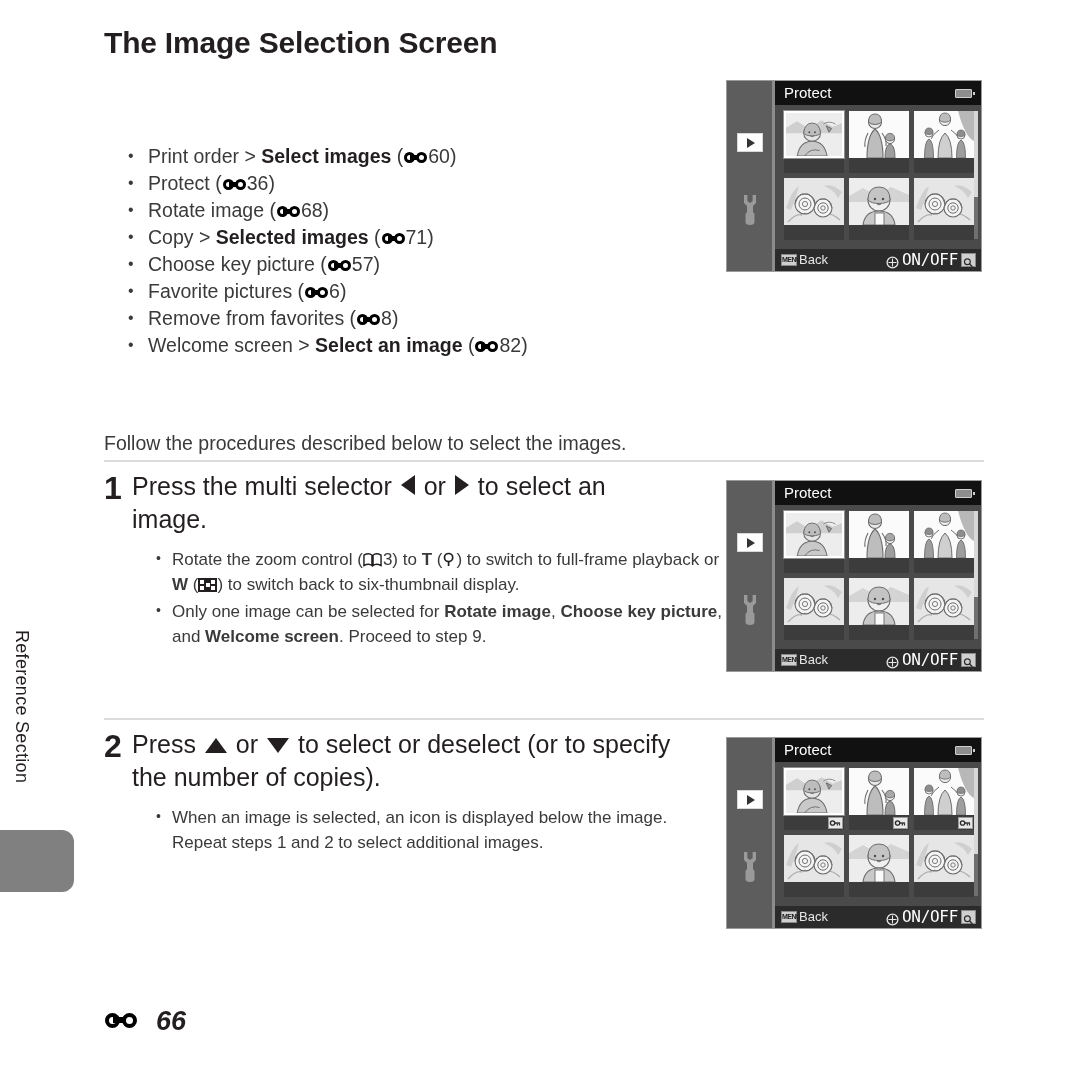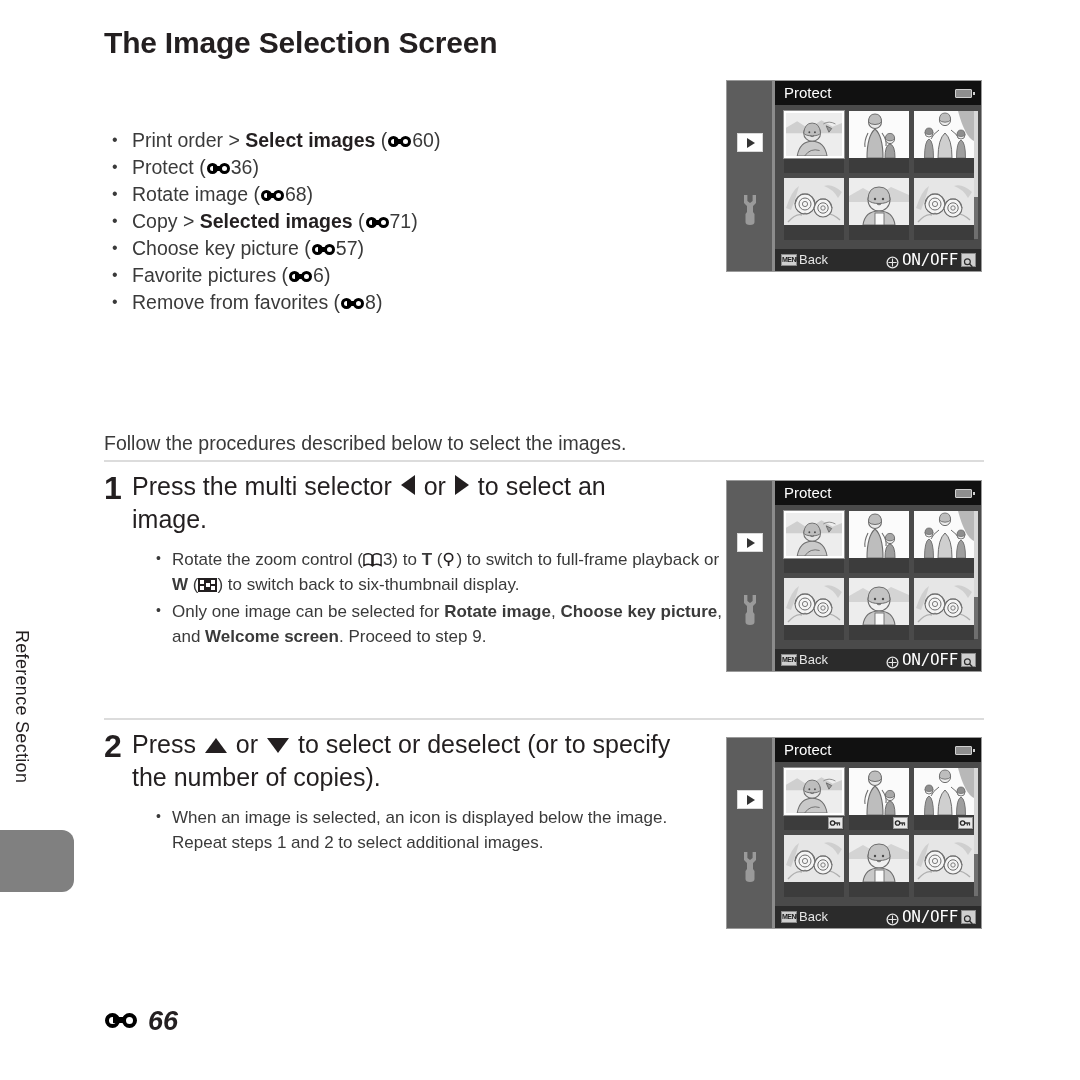--- a/index.html
+++ b/index.html
@@ -62,21 +62,21 @@
     width: 575px;
     font-size: 19.5px;
     line-height: 25.5px;
     color: #3a3a3a;
   }
 
   ul.feature-list {
     position: absolute;
     left: 0; top: 127px;
     width: 600px;
-    margin: 0; padding: 0;
+    margin: 16px; padding: 0;
     list-style: none;
   }
   ul.feature-list li {
     font-size: 19.5px;
     line-height: 27px;
     color: #3a3a3a;
     padding-left: 28px;
     position: relative;
     white-space: nowrap;
   }
@@ -148,21 +148,21 @@
   
   .folio {
     position: absolute;
     left: 0; top: 1006px;
     font-size: 27px;
     font-style: italic;
     font-weight: bold;
     color: #231f20;
     display: flex;
     align-items: center;
-    gap: 10px;
+    gap: 18px;
   }
   
   .sym-e {
     display: inline-block;
     position: relative;
     width: 23px; height: 13px;
     vertical-align: -2px;
     margin: 0 1px;
   }
   .sym-e::before, .sym-e::after {
@@ -433,20 +433,21 @@
 
 
   <ul class="feature-list" id="feature-list">
       <li><span>Print order &gt; </span><span class="b">Select images</span> <span>(<span class="sym-e"><i></i></span><span>60</span>)</span></li>
       <li><span>Protect </span><span>(<span class="sym-e"><i></i></span><span>36</span>)</span></li>
       <li><span>Rotate image </span><span>(<span class="sym-e"><i></i></span><span>68</span>)</span></li>
       <li><span>Copy &gt; </span><span class="b">Selected images</span> <span>(<span class="sym-e"><i></i></span><span>71</span>)</span></li>
       <li><span>Choose key picture </span><span>(<span class="sym-e"><i></i></span><span>57</span>)</span></li>
       <li><span>Favorite pictures </span><span>(<span class="sym-e"><i></i></span><span>6</span>)</span></li>
       <li><span>Remove from favorites </span><span>(<span class="sym-e"><i></i></span><span>8</span>)</span></li>
+      <li><span>Welcome screen &gt; </span><span class="b">Select an image</span> <span>(<span class="sym-e"><i></i></span><span>82</span>)</span></li>
     </ul>
 
   <p class="follow">Follow the procedures described below to select the images.</p>
 
   <div class="rule r1"></div>
   <div class="rule r2"></div>
 
   <div class="step step1">
     <div class="num">1</div>
     <div class="head">

